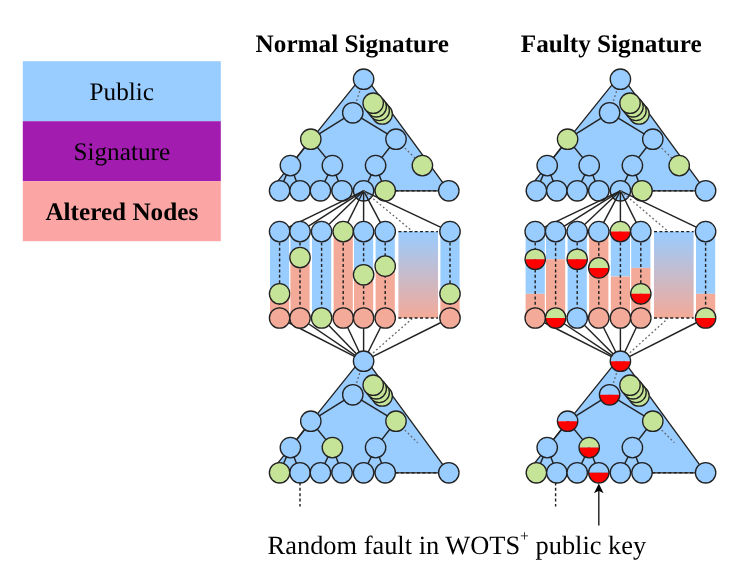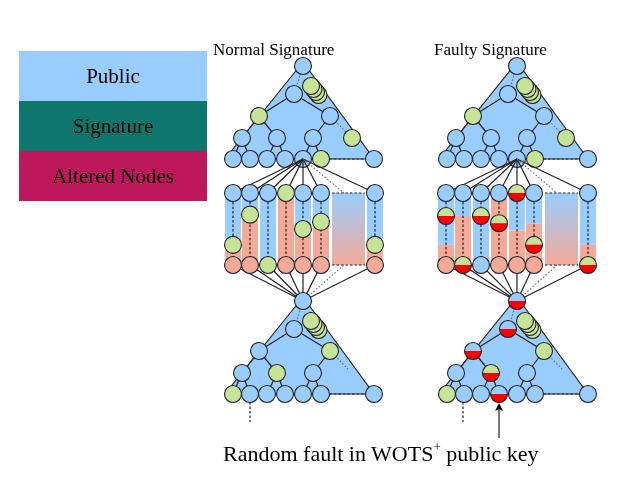--- a/index.html
+++ b/index.html
@@ -1,38 +1,38 @@
 <!DOCTYPE html>
 <html><head>
 <meta charset="utf-8">
 <style>
   html, body { margin: 0; padding: 0; background: #ffffff; }
   body { width: 628px; height: 487px; position: relative; overflow: hidden;
          font-family: "Liberation Serif", "DejaVu Serif", serif; color: #000; }
-  .legend { position: absolute; left: 19px; top: 51px; width: 188px; }
+  .legend { position: absolute; left: 19px; top: 51px; width: 165px; }
   .legend-item { height: 50px; display: flex; align-items: center; justify-content: center;
                  font-size: 21px; }
-  .title { position: absolute; top: 40px; font-size: 17px; white-space: nowrap; }
+  .title { position: absolute; top: 24px; font-size: 21px; white-space: nowrap; font-weight: bold; }
   #title-normal { left: 213px; }
   #title-faulty { left: 434px; text-align: right; }
   .caption { position: absolute; left: 223px; top: 441px; font-size: 22px; white-space: nowrap; }
   .caption sup { font-size: 13px; position: relative; top: -2px; }
   svg#diagram { position: absolute; left: 0; top: 0; }
 </style>
 </head>
 <body>
 
 <div class="legend">
   <div class="legend-item" style="background: rgb(153, 204, 255);">
     <span>Public</span>
   </div>
-  <div class="legend-item" style="background: #0f766e;">
+  <div class="legend-item" style="background: #a21caf;">
     <span>Signature</span>
   </div>
-  <div class="legend-item" style="background: #be185d;">
+  <div class="legend-item" style="background: #fca5a5; font-weight: bold;">
     <span>Altered Nodes</span>
   </div>
 </div>
 
 <div class="title" id="title-normal">Normal Signature</div>
 <div class="title" id="title-faulty">Faulty Signature</div>
 
 <svg id="diagram" width="628" height="487" xmlns="http://www.w3.org/2000/svg">
   <defs>
     <linearGradient id="grad-pub-sec" x1="0" y1="0" x2="0" y2="1">

